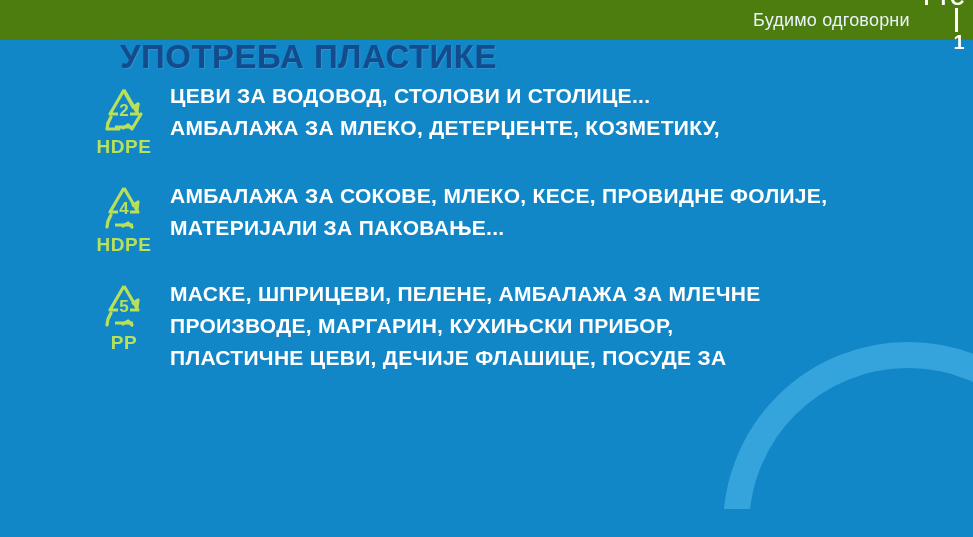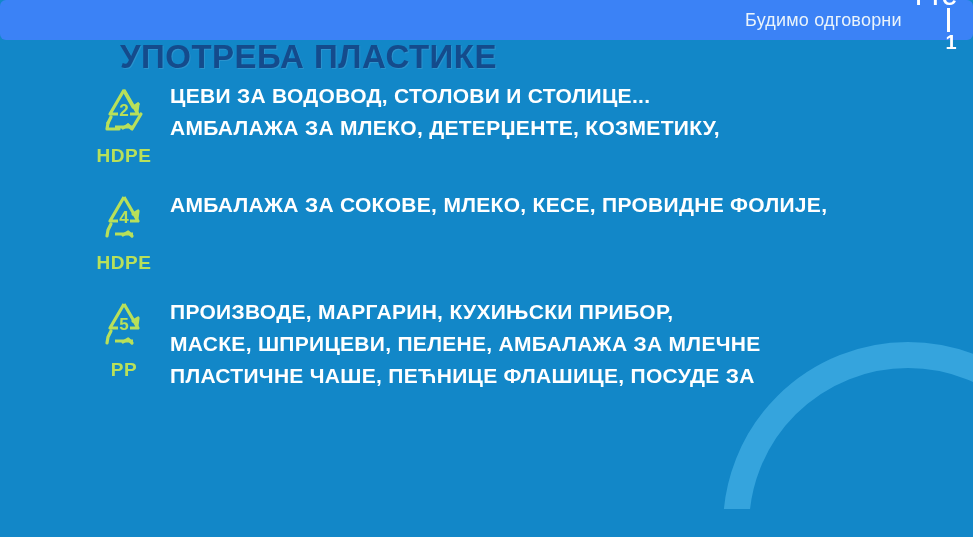--- a/index.html
+++ b/index.html
@@ -20,27 +20,26 @@
     background: #1287c8;
     overflow: hidden;
   }
   
   .topbar {
     position: absolute;
     top: 0;
     left: 0;
     width: 973px;
     height: 40px;
-    background: #3b82f6;
+    background: #4d7c0f;
     display: flex;
     align-items: center;
     justify-content: flex-end;
-    padding-right: 16px;
+    padding-right: 8px;
     box-sizing: border-box;
-    border-radius: 6px;
   }
   .slogan {
     color: #eaf4fb;
     font-size: 18px;
     letter-spacing: 0.2px;
     margin-right: 14px;
     white-space: nowrap;
   }
   .logo {
     display: flex;
@@ -132,21 +131,21 @@
     font-size: 17px;
     font-weight: bold;
     padding-top: 4px;
     box-sizing: border-box;
   }
   .abbr {
     color: #b8e05a;
     font-weight: bold;
     font-size: 19px;
     letter-spacing: 0.5px;
-    margin-top: 11px;
+    margin-top: 2px;
   }
   .lines {
     padding-top: 4px;
   }
   .line {
     color: #ffffff;
     font-size: 21px;
     font-weight: bold;
     letter-spacing: 0.3px;
     line-height: 1.52;
@@ -215,20 +214,21 @@
               <path d="M35 45 L31 41 L26 44"></path>
               <path d="M10 45 L11 39 L14 33"></path>
             </g>
           </svg>
           <div class="num">4</div>
         </div>
         <div class="abbr">HDPE</div>
       </div>
       <div class="lines">
         <div class="line">АМБАЛАЖА ЗА СОКОВЕ, МЛЕКО, КЕСЕ,  ПРОВИДНЕ ФОЛИЈЕ,</div>
+        <div class="line">МАТЕРИЈАЛИ ЗА ПАКОВАЊЕ...</div>
       </div>
     </div>
 
     <div class="row row-3">
       <div class="symbol-col">
         <div class="recycle">
           <svg width="54" height="50" viewBox="0 0 54 50" xmlns="http://www.w3.org/2000/svg">
             <g fill="none" stroke="#b8e05a" stroke-width="3.2" stroke-linejoin="round">
               <path d="M27 6 L13 30 L21 30 M27 6 L41 30 L33 30 M18 43 L36 43"></path>
             </g>
@@ -236,20 +236,20 @@
               <path d="M36 23 L41 20 L40 27"></path>
               <path d="M35 45 L31 41 L26 44"></path>
               <path d="M10 45 L11 39 L14 33"></path>
             </g>
           </svg>
           <div class="num">5</div>
         </div>
         <div class="abbr">PP</div>
       </div>
       <div class="lines">
+        <div class="line">МАСКЕ, ШПРИЦЕВИ, ПЕЛЕНЕ, АМБАЛАЖА ЗА МЛЕЧНЕ</div>
         <div class="line">ПРОИЗВОДЕ, МАРГАРИН, КУХИЊСКИ ПРИБОР,</div>
-        <div class="line">МАСКЕ, ШПРИЦЕВИ, ПЕЛЕНЕ, АМБАЛАЖА ЗА МЛЕЧНЕ</div>
-        <div class="line">ПЛАСТИЧНЕ ЧАШЕ, ПЕЋНИЦЕ ФЛАШИЦЕ, ПОСУДЕ ЗА</div>
+        <div class="line">ПЛАСТИЧНЕ ЦЕВИ, ДЕЧИЈЕ ФЛАШИЦЕ, ПОСУДЕ ЗА</div>
       </div>
     </div>
 
   </div>
 </div>
 
 </body></html>

